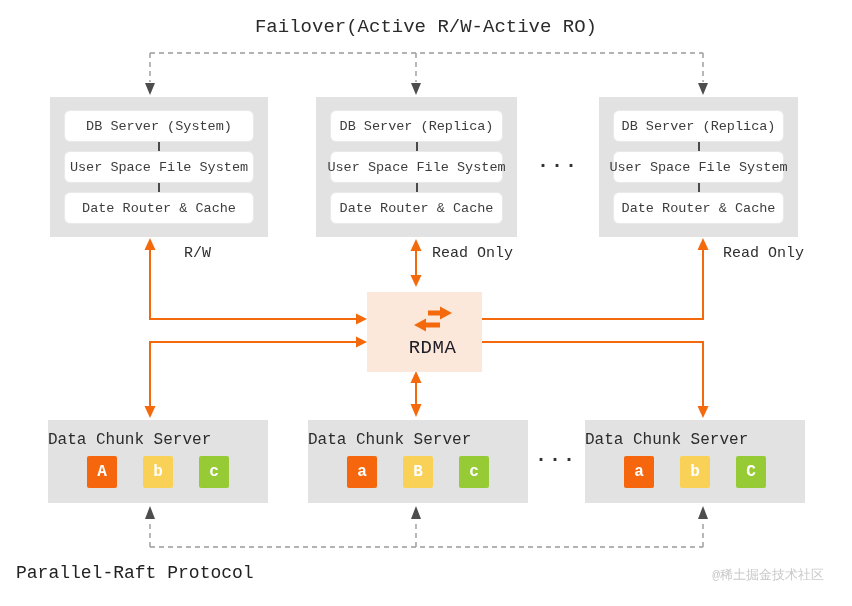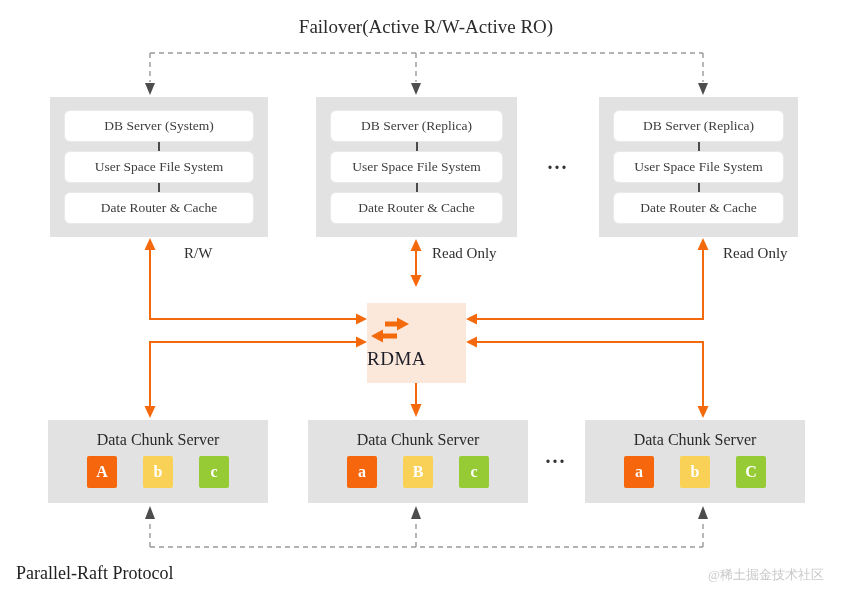--- a/index.html
+++ b/index.html
@@ -1,47 +1,47 @@
 <!DOCTYPE html>
 <html style="--accent-orange: #f5690d; --rdma-bg: #fbe8db; --card-gray: #e2e2e2; --chip-orange: #f5660d; --chip-yellow: #f8d156; --chip-green: #97cb35; --dash-gray: #9a9a9a; --arrow-dark: #4d4d4d; --watermark-gray: #c9c9c9;"><head>
 <meta charset="utf-8">
 <style>
   html,body{margin:0;padding:0;background:#fff;}
   .canvas{position:relative;width:852px;height:590px;background:#ffffff;
-          font-family:Liberation Serif, serif;overflow:hidden;}
+          font-family:Liberation Mono, monospace;overflow:hidden;}
   .diagram-title{position:absolute;top:16px;left:0;width:100%;text-align:center;
           font-size:19px;font-weight:500;color:#2b2b2b;}
   .connector-layer{position:absolute;left:0;top:0;width:852px;height:606px;pointer-events:none;}
   .dash{fill:none;stroke:var(--dash-gray);stroke-width:1.4;stroke-dasharray:5 4;}
   .tri-dark{fill:var(--arrow-dark);stroke:none;}
   .oline{fill:none;stroke:var(--accent-orange);stroke-width:2;}
   .tri-o{fill:var(--accent-orange);stroke:none;}
 
   .db-card{position:absolute;top:97px;height:140px;background:var(--card-gray);
           display:flex;flex-direction:column;align-items:center;justify-content:center;
           padding:0 14px;box-sizing:border-box;}
   #db1{left:50px;width:218px;} #db2{left:316px;width:201px;} #db3{left:599px;width:199px;}
   .db-row{width:100%;height:32px;background:#ffffff;border:1px solid #e9e9e9;border-radius:6px;
           box-sizing:border-box;font-size:13.5px;color:#3d3d3d;
           display:flex;align-items:center;justify-content:center;white-space:nowrap;}
   .row-link{height:9px;width:0;border-left:2px dashed #4a4a4a;}
 
-  .rdma-box{position:absolute;left:367px;top:303px;width:99px;height:80px;background:var(--rdma-bg);
-          display:flex;flex-direction:column;align-items:flex-start;justify-content:center;gap:4px;}
+  .rdma-box{position:absolute;left:367px;top:292px;width:99px;height:80px;background:var(--rdma-bg);
+          display:flex;flex-direction:column;align-items:center;justify-content:center;gap:4px;padding-left:16px;}
   .rdma-label{font-size:19px;font-weight:500;color:#1d1d27;letter-spacing:.5px;}
 
   .edge-label{position:absolute;font-size:15px;color:#2f2f2f;white-space:nowrap;}
   #lbl-rw{left:168px;top:245px;margin-left:16px;} #lbl-ro-mid{left:432px;top:245px;} #lbl-ro-right{left:723px;top:245px;}
 
   .ellipsis{position:absolute;width:44px;text-align:center;font-size:20px;font-weight:bold;
           color:#333;letter-spacing:2px;line-height:20px;}
   #ell-top{left:536px;top:152px;} #ell-bottom{left:534px;top:446px;}
 
   .chunk-card{position:absolute;top:420px;height:83px;background:var(--card-gray);
-          text-align:center;box-sizing:border-box;}
+          text-align:left;box-sizing:border-box;}
   #ck1{left:48px;width:220px;} #ck2{left:308px;width:220px;} #ck3{left:585px;width:220px;}
   .chunk-title{margin-top:11px;font-size:16px;font-weight:500;color:#2b2b2b;}
   .chip-row{margin-top:7px;display:flex;justify-content:center;gap:26px;}
   .chip{width:30px;height:32px;border-radius:2px;color:#fff;font-size:16px;font-weight:bold;
           display:flex;align-items:center;justify-content:center;}
   .chip[data-color="orange"]{background:var(--chip-orange);}
   .chip[data-color="yellow"]{background:var(--chip-yellow);}
   .chip[data-color="green"]{background:var(--chip-green);}
 
   .protocol-label{position:absolute;top:563px;left:16px;width:100%;

